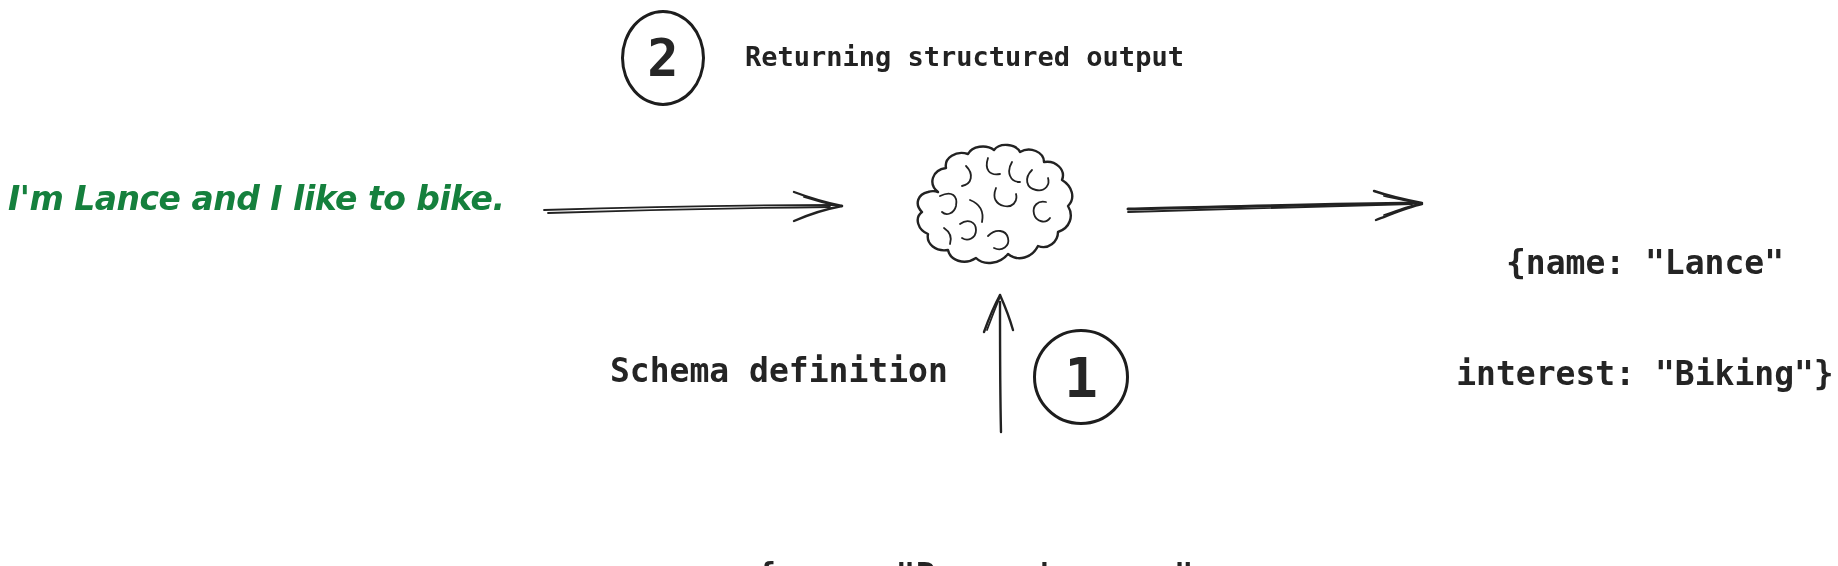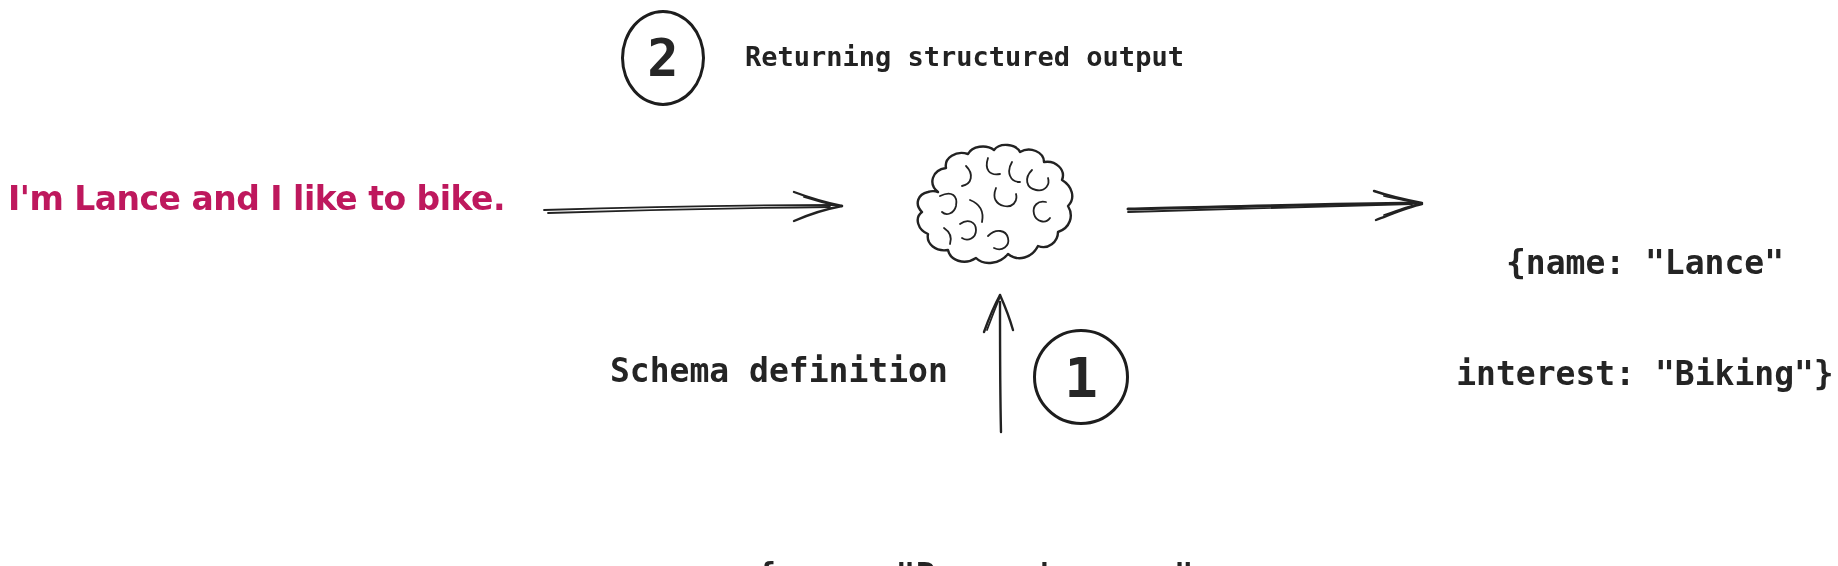--- a/index.html
+++ b/index.html
@@ -34,26 +34,27 @@
     font-size: 27px; font-weight: 700;
     line-height: 40px;
     letter-spacing: 0px;
     white-space: nowrap;
     color: #222222;
   }
 
   .handwriting {
     left: 8px; top: 176px;
     font-family: cursive, "DejaVu Sans", sans-serif;
+    font-style: italic;
     font-weight: 600;
     font-size: 33px;
     letter-spacing: -0.5px;
     line-height: 45px;
     white-space: nowrap;
-    color: #be185d;
+    color: #15803d;
   }
 
   .mono-block {
     text-align: center;
     font-weight: 600;
     white-space: pre;
     color: #242424;
   }
   .output-json {
     left: 1450px; top: 170px; width: 390px;

